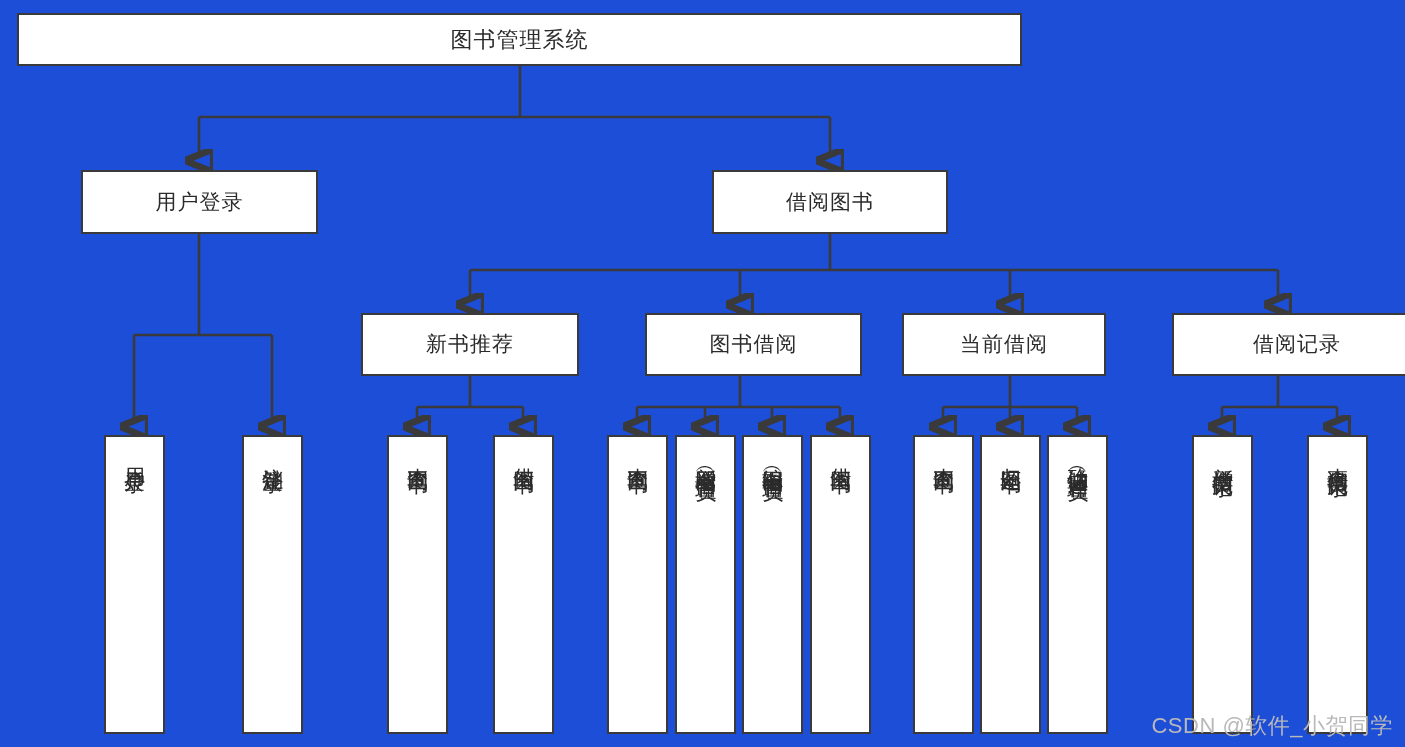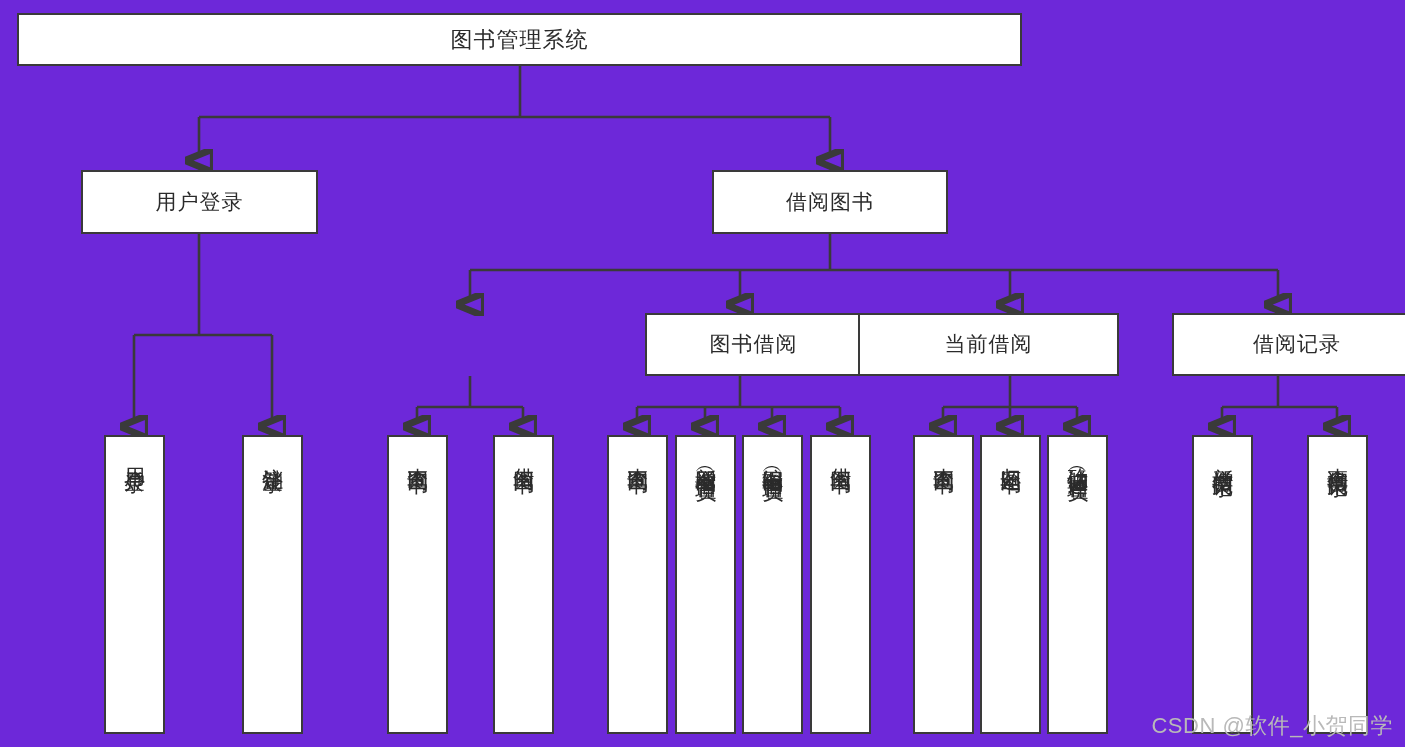--- a/index.html
+++ b/index.html
@@ -4,21 +4,21 @@
 <style>
   html,body{margin:0;padding:0;background:#ffffff;}
   body{
     font-family:"Liberation Sans","DejaVu Sans",sans-serif;
     color:#1a1a1a;
   }
   #canvas{
     position:relative;
     width:1405px;
     height:747px;
-    background:#6d28d9;
+    background:#1d4ed8;
     overflow:hidden;
   }
   .node{
     position:absolute;
     box-sizing:border-box;
     background:#ffffff;
     border:2.5px solid #3a3a3a;
     display:flex;
     align-items:center;
     justify-content:center;
@@ -124,24 +124,27 @@
     <span class="label">图书管理系统</span>
   </div>
 
   <div class="node" style="left:81px;top:170px;width:237px;height:64px;">
     <span class="label">用户登录</span>
   </div>
   <div class="node" style="left:712px;top:170px;width:236px;height:64px;">
     <span class="label">借阅图书</span>
   </div>
 
+  <div class="node" style="left:361px;top:313px;width:218px;height:63px;">
+    <span class="label">新书推荐</span>
+  </div>
   <div class="node" style="left:632px;top:313px;width:217px;height:63px;margin-left:13px;">
     <span class="label">图书借阅</span>
   </div>
-  <div class="node" style="left:858px;top:313px;width:261px;height:63px;">
+  <div class="node" style="left:902px;top:313px;width:204px;height:63px;">
     <span class="label">当前借阅</span>
   </div>
   <div class="node" style="left:1172px;top:313px;width:250px;height:63px;">
     <span class="label">借阅记录</span>
   </div>
 
   <div class="node leaf" style="left:104px;top:435px;width:61px;height:299px;">
     <span class="label">用户登录</span>
   </div>
   <div class="node leaf" style="left:242px;top:435px;width:61px;height:299px;">

